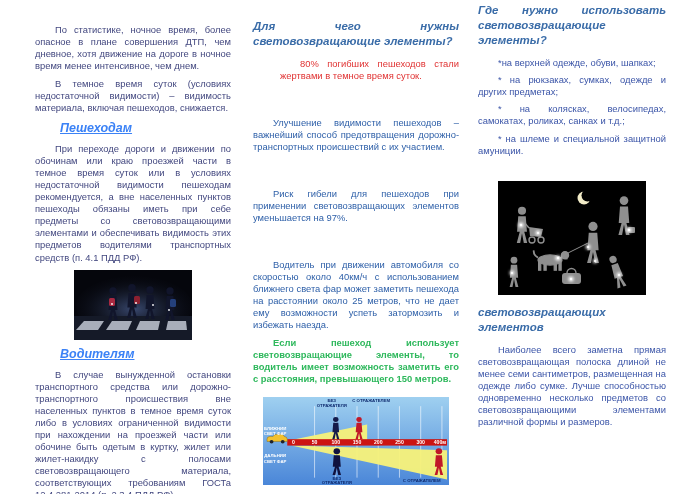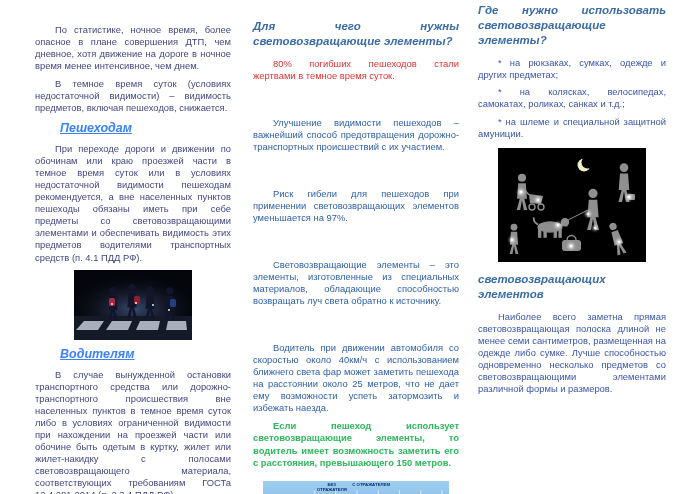--- a/index.html
+++ b/index.html
@@ -9,21 +9,21 @@
   }
   .col{position:absolute;top:0;}
   .col-left {left:35px;width:196px;padding-top:24px;}
   .col-mid  {left:253px;width:206px;padding-top:19px;}
   .col-right{left:478px;width:188px;padding-top:3px;}
 
   p{margin:0 0 6px;font-size:9.4px;line-height:1.28;text-align:justify;text-indent:20px;}
   .t-left{color:#42477f;}
   .t-mid{color:#2d5fa8;margin-top:35px;}
   .t-right{color:#3b55a8;}
-  .t-red{color:#e03232;}
+  .t-red{color:#e03232;margin-left:27px;}
   .t-green{color:#2eb85c;font-weight:bold;}
   .gap-big{margin-bottom:16px;}
 
   .h-red{
     color:#3b82f6;font-weight:bold;font-style:italic;text-decoration:underline;
     font-size:12.5px;margin:7px 0 8px 25px;
   }
   .h-blue{
     color:#3a6ca8;font-weight:bold;font-style:italic;font-size:11.5px;
     margin:0 0 9px;line-height:1.3;
@@ -66,21 +66,21 @@
     <filter id="blurGlow" x="-150%" y="-150%" width="400%" height="400%">
       <feGaussianBlur stdDeviation="1.6"></feGaussianBlur>
     </filter>
   </defs>
 </svg>
 
 <div class="page">
 
   <div class="col col-left">
     <p class="t-left">По статистике, ночное время, более опасное в плане совершения ДТП, чем дневное, хотя движение на дороге в ночное время менее интенсивное, чем днем.</p>
-    <p class="t-left">В темное время суток (условиях недостаточной видимости) – видимость предметов, включая пешеходов, снижается.</p>
+    <p class="t-left">В темное время суток (условиях недостаточной видимости) – видимость материала, включая пешеходов, снижается.</p>
     <div class="h-red">Пешеходам</div>
     <p class="t-left">При переходе дороги и движении по обочинам или краю проезжей части в темное время суток или в условиях недостаточной видимости пешеходам рекомендуется, а вне населенных пунктов пешеходы обязаны иметь при себе предметы со световозвращающими элементами и обеспечивать видимость этих предметов водителями транспортных средств (п. 4.1 ПДД РФ).</p>
 
     <svg class="illus" width="118" height="70" viewBox="0 0 118 70">
       <rect width="118" height="70" fill="#05060c"></rect>
       <ellipse cx="60" cy="36" rx="58" ry="30" fill="url(#nightGlow)"></ellipse>
       <rect y="46" width="118" height="24" fill="#151a28"></rect>
       <g fill="#cdd4df" opacity="0.8">
         <polygon points="10,51 30,51 24,60 2,60"></polygon>
         <polygon points="38,51 58,51 54,60 32,60"></polygon>
@@ -112,21 +112,20 @@
   </div>
 
   <div class="col col-mid">
     <div class="h-blue">
       <span class="line1">Для чего нужны</span>
       <span class="line2">световозвращающие элементы?</span>
     </div>
     <p class="t-red">80% погибших пешеходов стали жертвами в темное время суток.</p>
     <p class="t-mid">Улучшение видимости пешеходов – важнейший способ предотвращения дорожно-транспортных происшествий с их участием.</p>
     <p class="t-mid">Риск гибели для пешеходов при применении световозвращающих элементов уменьшается на 97%.</p>
-    <p class="t-mid gap-big">Световозвращающие элементы – это элементы, изготовленные из специальных материалов, обладающие способностью возвращать луч света обратно к источнику.</p>
     <p class="t-mid">Водитель при движении автомобиля со скоростью около 40км/ч с использованием ближнего света фар может заметить пешехода на расстоянии около 25 метров, что не дает ему возможности успеть затормозить и избежать наезда.</p>
     <p class="t-green">Если пешеход использует световозвращающие элементы, то водитель имеет возможность заметить его с расстояния, превышающего 150 метров.</p>
 
     <svg class="illus" style="margin-top:12px" width="186" height="88" viewBox="0 0 184 96" preserveAspectRatio="none">
       <rect width="184" height="96" fill="url(#diagBg)"></rect>
       <g stroke="#ffffff" stroke-width="0.8" opacity="0.75">
         <line x1="51" y1="10" x2="51" y2="88"></line>
           <line x1="72" y1="10" x2="72" y2="88"></line>
         <line x1="93" y1="10" x2="93" y2="88"></line>
           <line x1="114" y1="10" x2="114" y2="88"></line>
@@ -179,23 +178,24 @@
         <text class="dlabel" x="157" y="92.5">С ОТРАЖАТЕЛЕМ</text>
       </g>
     </svg>
   </div>
 
   <div class="col col-right">
     <div class="h-blue">
       <span class="line1">Где нужно использовать</span>
       <span class="line2">световозвращающие элементы?</span>
     </div>
+    <p class="t-right" style="margin-bottom:5px">*на верхней одежде, обуви, шапках;</p>
     <p class="t-right" style="margin-bottom:5px">* на рюкзаках, сумках, одежде и других предметах;</p>
     <p class="t-right" style="margin-bottom:6px">* на колясках, велосипедах, самокатах, роликах, санках и т.д.;</p>
-    <p class="t-right" style="margin-bottom:8px">* на шлеме и специальной защитной амуниции.</p>
+    <p class="t-right" style="margin-bottom:24px">* на шлеме и специальной защитной амуниции.</p>
 
     <svg class="illus" width="148" height="114" viewBox="0 0 148 114">
       <rect width="148" height="114" fill="#000000"></rect>
       <g>
         <circle cx="86" cy="17" r="6.5" fill="#f2ecc8"></circle>
         <circle cx="89.5" cy="14.5" r="6" fill="#000000"></circle>
       </g>
       <g fill="#8f8f8f" stroke="#8f8f8f">
         <use href="#walker" transform="translate(24,62) scale(1.5)" stroke="none"></use>
         <g>

